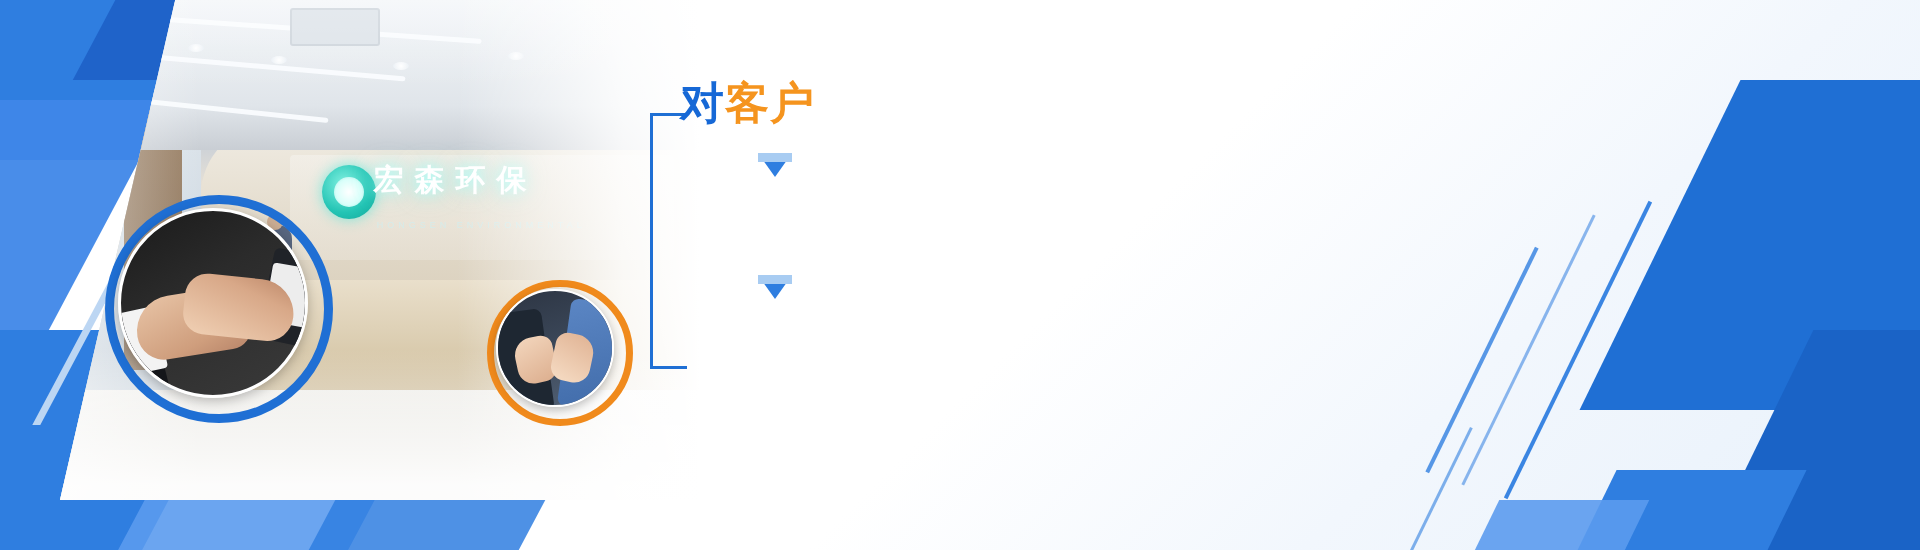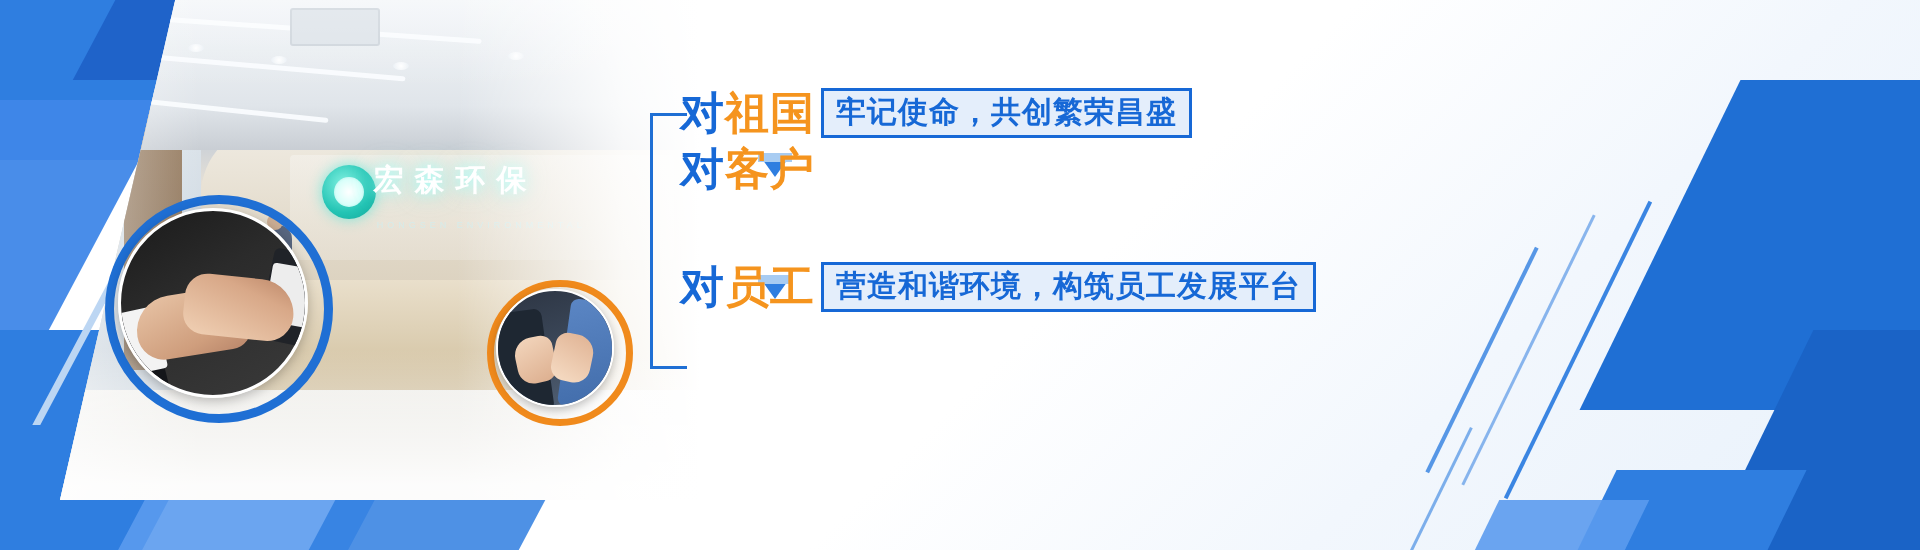--- a/index.html
+++ b/index.html
@@ -233,39 +233,23 @@
   <div class="rline rl4"></div>
 
   <div class="content">
     <div class="bracket"></div>
 
     <div class="arrow a1"></div>
     <div class="arrow a2"></div>
 
     <div class="rows">
 
-      <div class="row r1">
-        <div class="lead">
-          <span class="blue">对</span><span class="orange">祖国</span>
-        </div>
-        <div class="tagbox">
-          <div class="tagtext">牢记使命，共创繁荣昌盛</div>
-        </div>
-      </div>
 
       <div class="row r2">
         <div class="lead">
           <span class="blue">对</span><span class="orange">客户</span>
         </div>
       </div>
 
-      <div class="row r3">
-        <div class="lead">
-          <span class="blue">对</span><span class="orange">员工</span>
-        </div>
-        <div class="tagbox">
-          <div class="tagtext">营造和谐环境，构筑员工发展平台</div>
-        </div>
-      </div>
 
     </div>
   </div>
 </div>
 
 </body></html>

